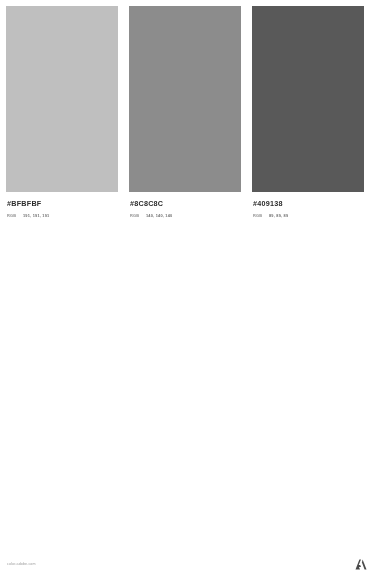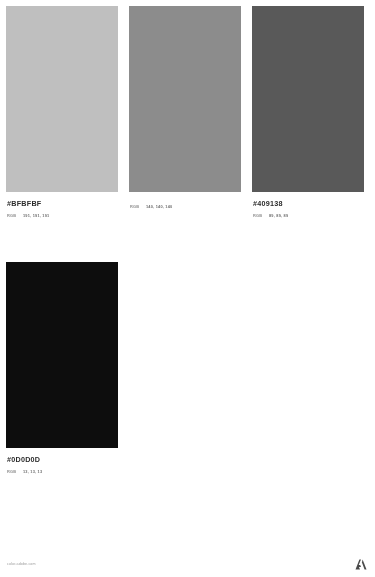--- a/index.html
+++ b/index.html
@@ -142,49 +142,40 @@
         <div class="swatch-rgb-row">
           <span class="swatch-rgb-key">RGB</span>
           <span class="swatch-rgb-val">191, 191, 191</span>
         </div>
       </div>
     </div>
 
     <div class="swatch-cell">
       <div class="swatch-chip" style="background:#8C8C8C"></div>
       <div class="swatch-meta">
+        <div class="swatch-hex">#8C8C8C</div>
         <div class="swatch-rgb-row">
           <span class="swatch-rgb-key">RGB</span>
           <span class="swatch-rgb-val">140, 140, 140</span>
         </div>
       </div>
     </div>
 
     <div class="swatch-cell col-last">
       <div class="swatch-chip" style="background:#595959"></div>
       <div class="swatch-meta">
         <div class="swatch-hex">#409138</div>
         <div class="swatch-rgb-row">
           <span class="swatch-rgb-key">RGB</span>
           <span class="swatch-rgb-val">89, 89, 89</span>
         </div>
       </div>
     </div>
 
 
-    <div class="swatch-cell row-2">
-      <div class="swatch-chip" style="background:#0D0D0D"></div>
-      <div class="swatch-meta">
-        <div class="swatch-hex">#0D0D0D</div>
-        <div class="swatch-rgb-row">
-          <span class="swatch-rgb-key">RGB</span>
-          <span class="swatch-rgb-val">13, 13, 13</span>
-        </div>
-      </div>
-    </div>
 
     <div class="swatch-cell col-last row-2">
       <div class="swatch-chip is-empty"></div>
     </div>
 
   </div>
 
   <div class="sheet-footer">
     <span class="footer-url">color.adobe.com</span>
     <span class="footer-logo">

